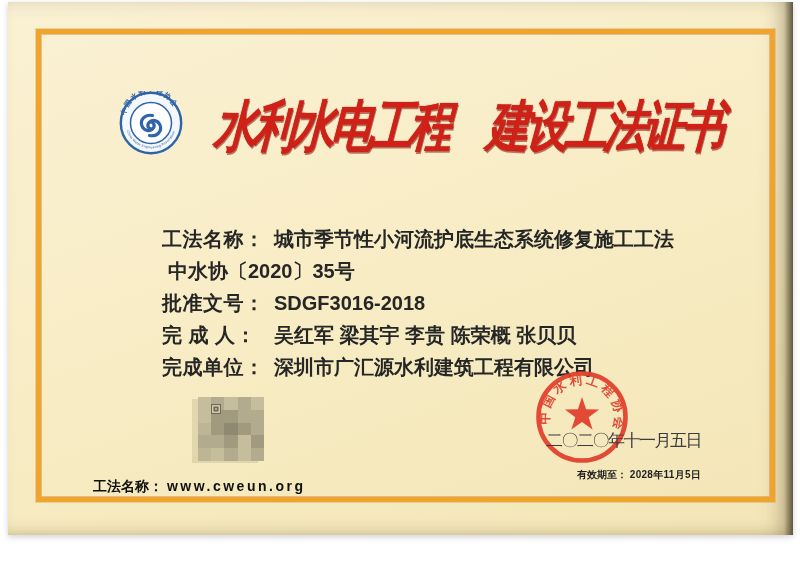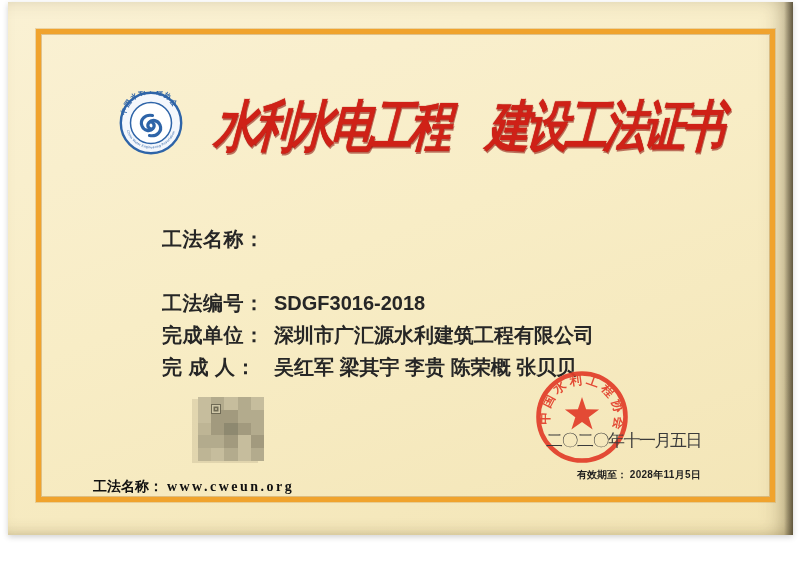--- a/index.html
+++ b/index.html
@@ -32,21 +32,21 @@
   .mosaic-glyph{position:absolute;left:13px;top:7px;width:8px;height:8px;
     border:1.5px solid #6f6a55;box-shadow:inset 0 0 0 1.5px #cfc7a8,inset 0 0 0 3px #6f6a55;}
   .seal{position:absolute;left:527px;top:368px;width:94px;height:94px;opacity:.93;}
   .issue-date{position:absolute;left:538px;top:427px;font-size:17px;letter-spacing:-1.5px;
     color:#3b3b3b;font-weight:500;white-space:nowrap;}
   .validity{position:absolute;left:569px;top:466px;font-size:10px;font-weight:700;
     color:#1f1f1f;white-space:nowrap;}
   .validity .v-val{letter-spacing:.3px;}
   .footer-url{position:absolute;left:85px;top:476px;font-size:14px;font-weight:700;
     color:#111;white-space:nowrap;}
-  .footer-url .u-val{font-family:Liberation Serif, serif;letter-spacing:2.5px;margin-top:8px;}
+  .footer-url .u-val{font-family:Liberation Sans, sans-serif;letter-spacing:2.5px;margin-top:8px;}
   svg text{font-family:"Liberation Sans","DejaVu Sans",sans-serif;}
 </style>
 </head>
 <body>
 
 <div class="stage">
   <div class="paper">
 
     <div class="frame"></div>
 
@@ -67,34 +67,36 @@
         <path d="M33.5 24.5 C26 23 20.5 29 23 35 C25 40 31 41 34 37.5 C36.5 34.5 34.5 30.5 31 31"></path>
         <path d="M30.5 44.5 C38 46 43.5 40 41 34 C39 29 33 28 30 31.5 C27.5 34.5 29.5 38.5 33 38"></path>
       </g>
     </svg>
 
     <div class="title">水利水电工程　建设工法证书</div>
 
     <div class="fields">
       <div class="frow">
         <span class="flabel">工法名称：</span>
+        <span class="fvalue">城市季节性小河流护底生态系统修复施工工法</span>
       </div>
       <div class="frow">
+        <span class="fvalue">中水协〔2020〕35号</span>
       </div>
       <div class="frow">
-        <span class="flabel">工法编号：</span>
+        <span class="flabel">批准文号：</span>
         <span class="fvalue">SDGF3016-2018</span>
+      </div>
+      <div class="frow">
+        <span class="flabel">完 成 人：</span>
+        <span class="fvalue">吴红军 梁其宇 李贵 陈荣概 张贝贝</span>
       </div>
       <div class="frow">
         <span class="flabel">完成单位：</span>
         <span class="fvalue">深圳市广汇源水利建筑工程有限公司</span>
-      </div>
-      <div class="frow">
-        <span class="flabel">完 成 人：</span>
-        <span class="fvalue">吴红军 梁其宇 李贵 陈荣概 张贝贝</span>
       </div>
     </div>
 
     <div class="mosaic">
       <div class="mosaic-glyph"></div>
     <div style="background: rgb(198, 189, 157);"></div>
         <div style="background: rgb(179, 171, 141);"></div>
         <div style="background: rgb(198, 189, 157);"></div>
         <div style="background: rgb(179, 171, 141);"></div>
         <div style="background: rgb(198, 189, 157);"></div>

